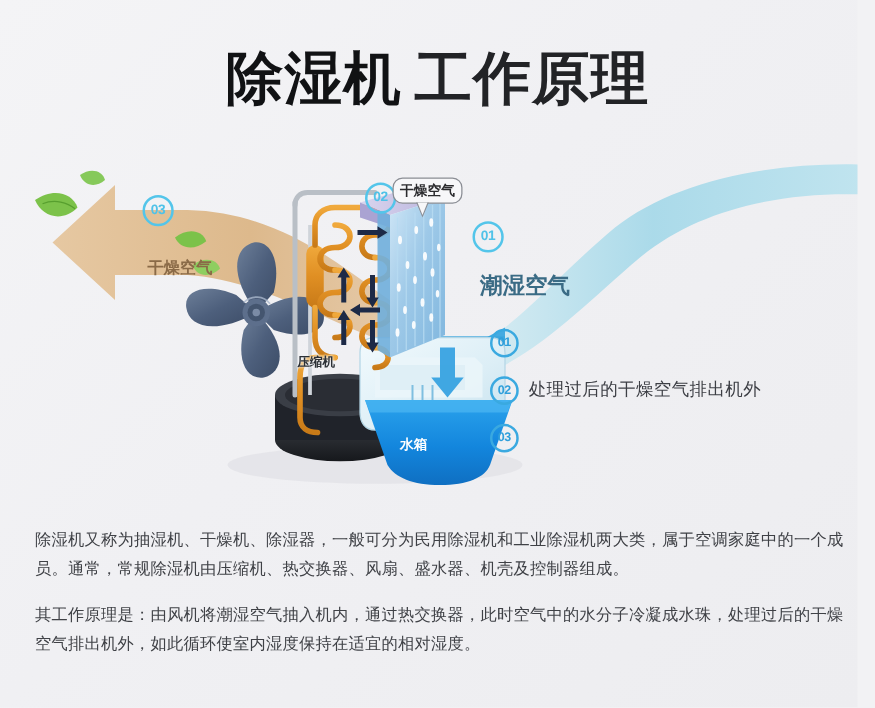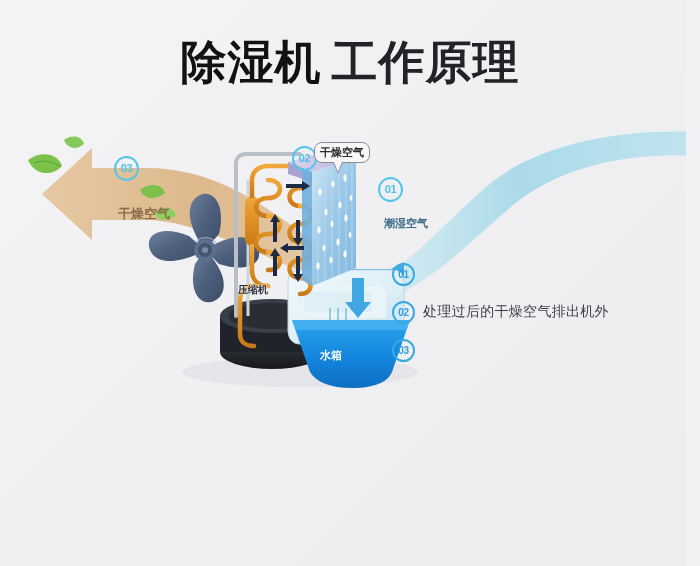--- a/index.html
+++ b/index.html
@@ -72,21 +72,21 @@
   }
   .lbl-dry {
     left: 118px; top: 85px;
     color: #8a6a47;
     font-size: 13px;
     text-align: right;
   }
   .lbl-humid {
     left: 384px; top: 96px;
     color: #3a6b85;
-    font-size: 11px;
+    font-size: 18px;
   }
   .b03 { left: 114px; top: 36px; }
   .b02 { left: 292px; top: 26px; }
   .b01 { left: 378px; top: 57px; }
 
   .callout {
     position: absolute;
     left: 314px; top: 22px;
     background: #f7f7f9;
     border: 1.4px solid #8a8d94;
@@ -404,14 +404,18 @@
     </div>
     <div class="step-row">
       <div class="step-badge">02</div>
       <div class="step-text">处理过后的干燥空气排出机外</div>
     </div>
     <div class="step-row">
       <div class="step-badge">03</div>
     </div>
   </div>
 
+  <div class="paras">
+    <p class="para">除湿机又称为抽湿机、干燥机、除湿器，一般可分为民用除湿机和工业除湿机两大类，属于空调家庭中的一个成员。通常，常规除湿机由压缩机、热交换器、风扇、盛水器、机壳及控制器组成。</p>
+    <p class="para">其工作原理是：由风机将潮湿空气抽入机内，通过热交换器，此时空气中的水分子冷凝成水珠，处理过后的干燥空气排出机外，如此循环使室内湿度保持在适宜的相对湿度。</p>
+  </div>
 
 </div>
 
 </body></html>

